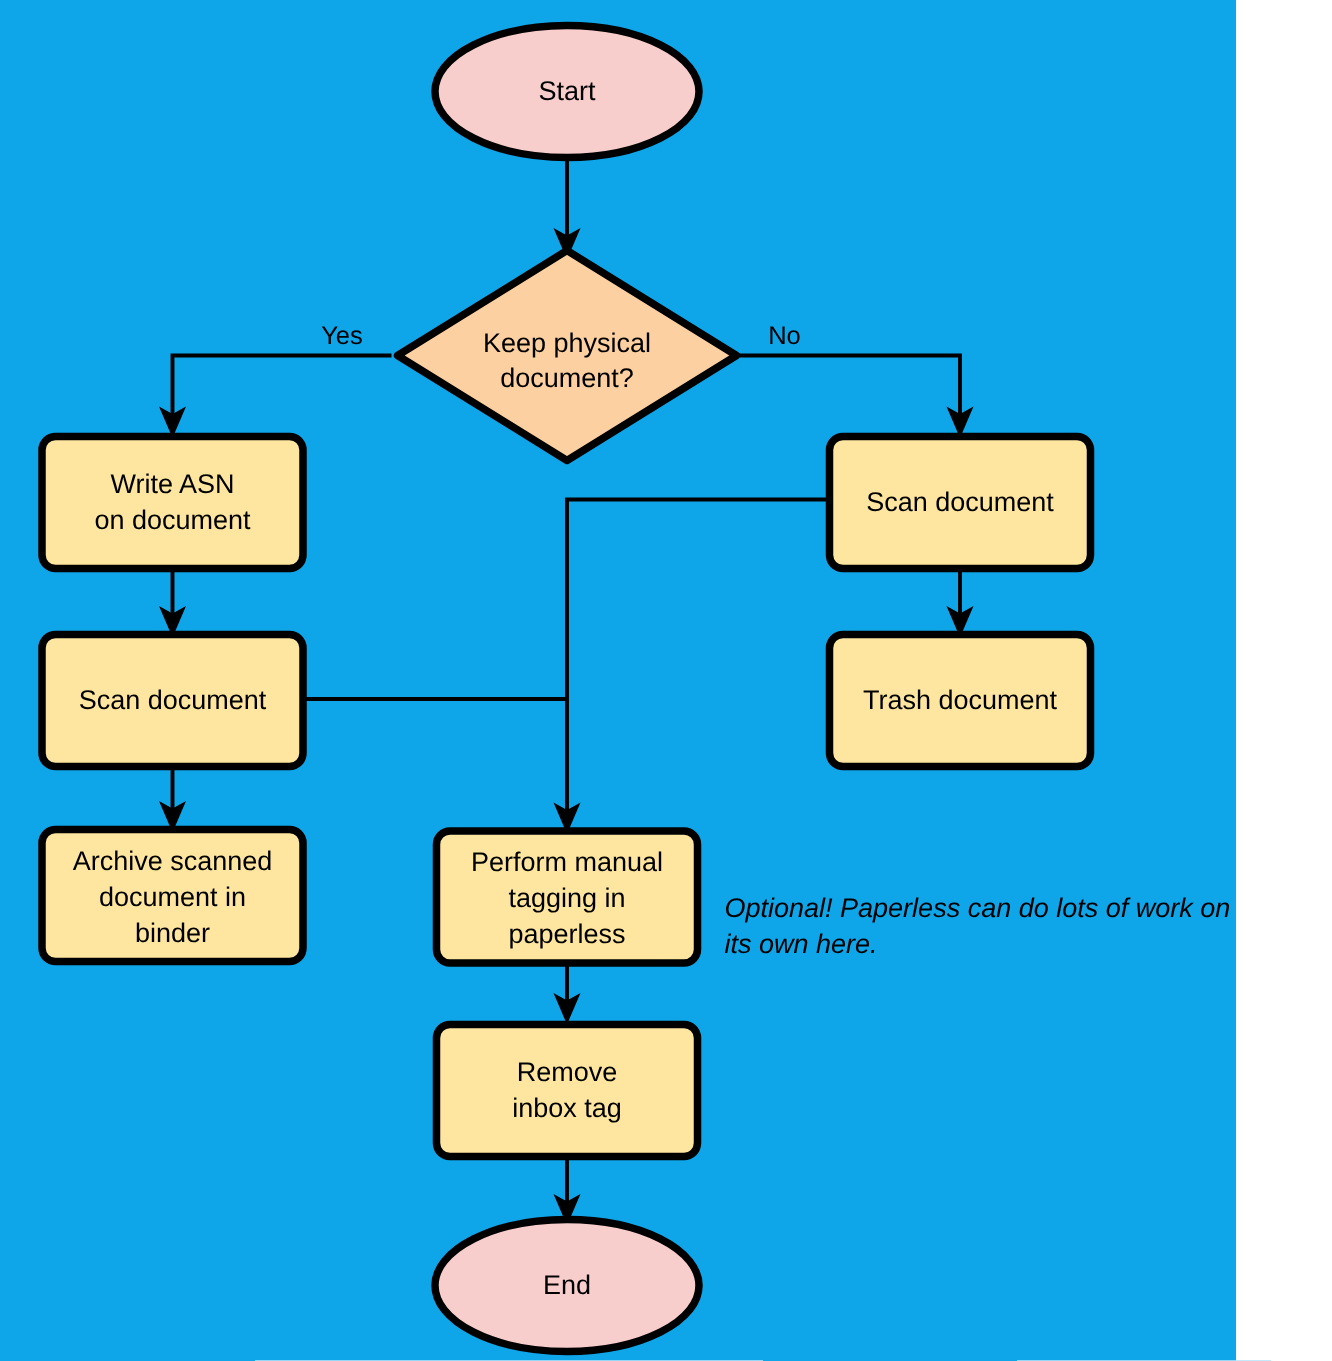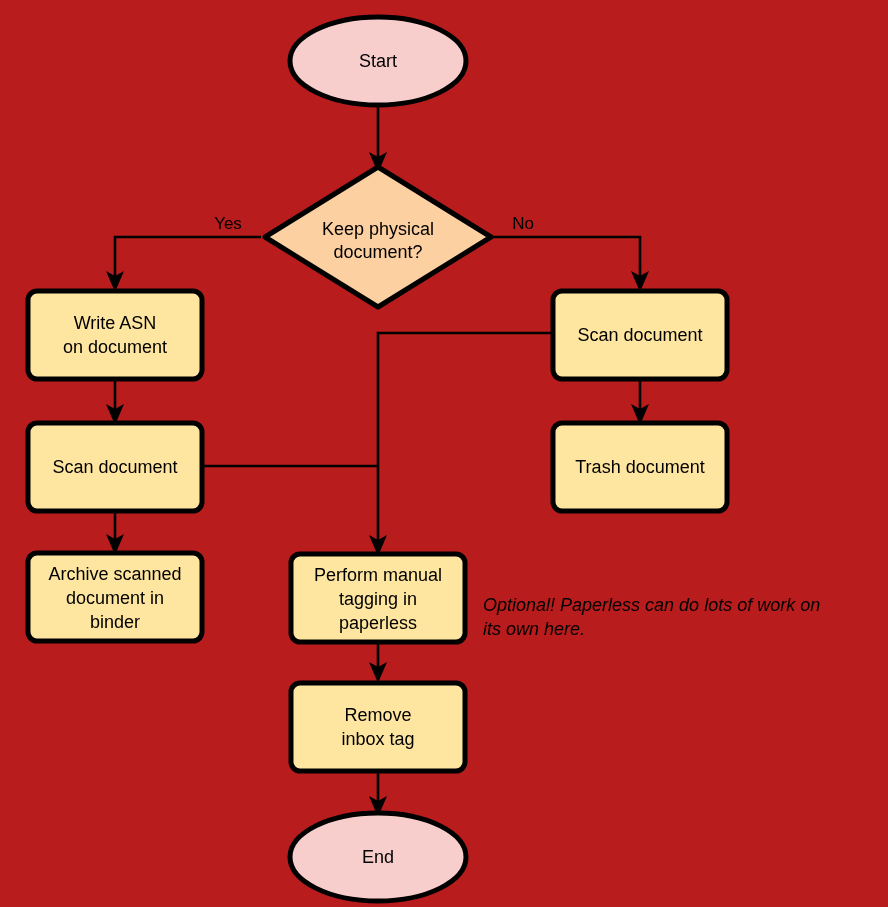--- a/index.html
+++ b/index.html
@@ -9,23 +9,23 @@
     background: #ffffff;
   }
   body {
     font-family: "Liberation Sans", sans-serif;
     width: 888px;
     height: 907px;
     overflow: hidden;
   }
   #flow-root {
     position: relative;
-    width: 888px;
+    width: 824px;
     height: 907px;
-    background: #b91c1c;
+    background: #0ea5e9;
   }
   svg#flowchart {
     display: block;
     width: 888px;
     height: 907px;
   }
   .node-shape {
     stroke: #000000;
     stroke-width: 5;
     stroke-linejoin: round;

